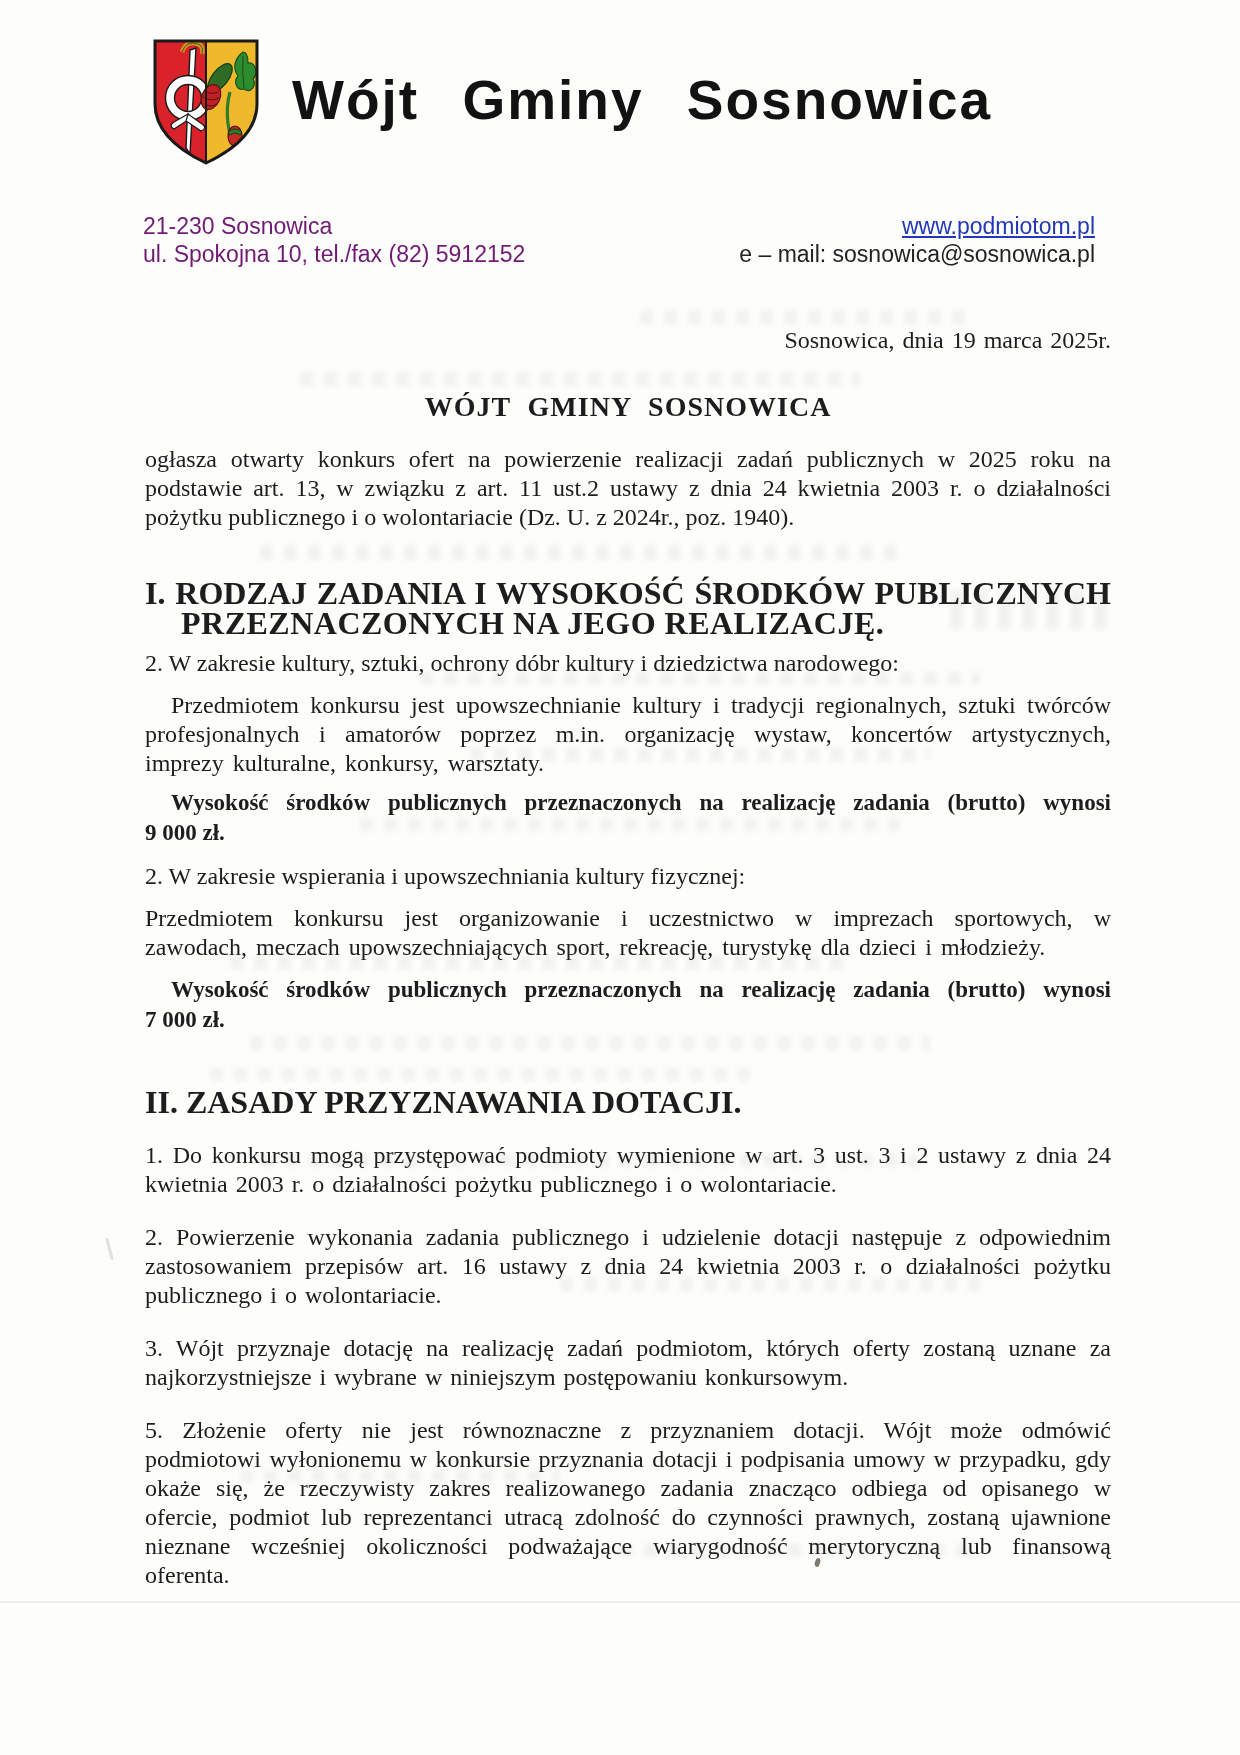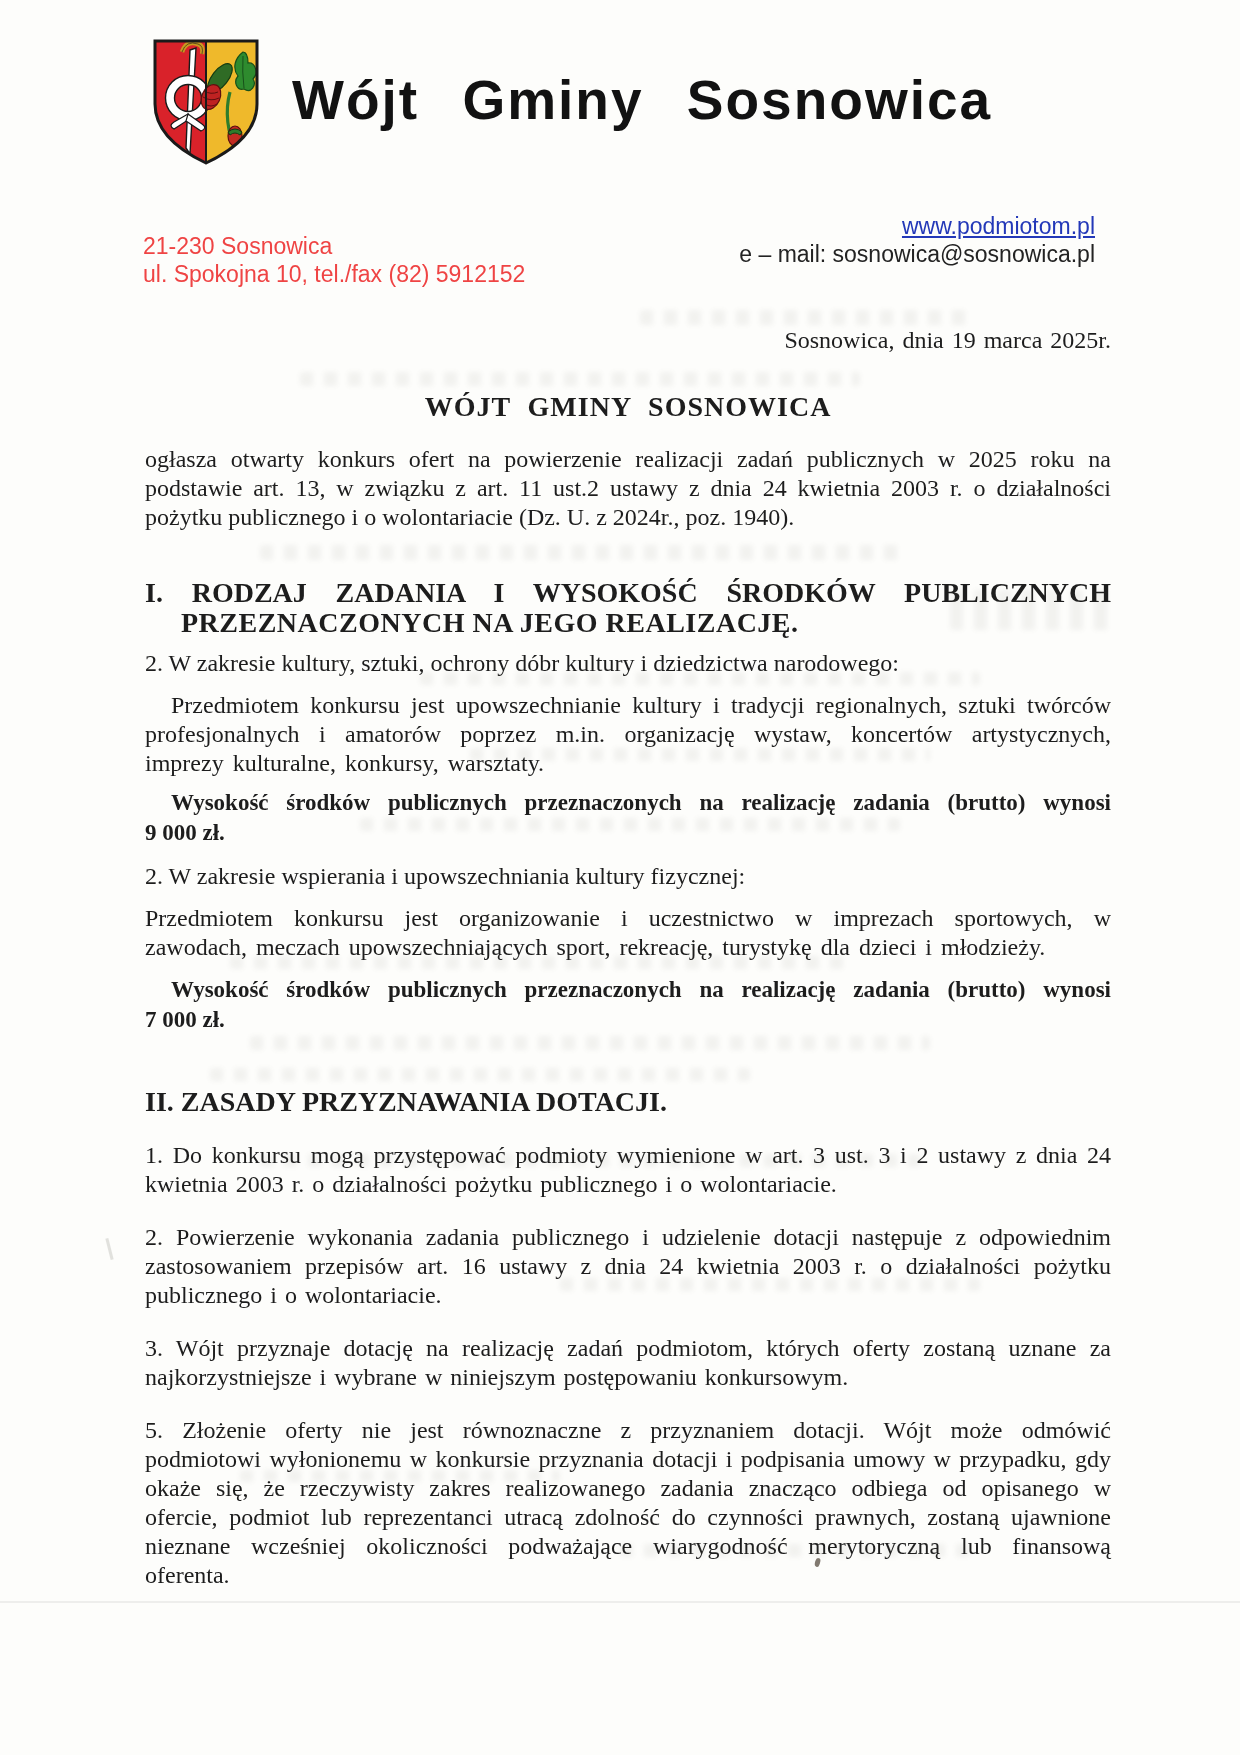--- a/index.html
+++ b/index.html
@@ -16,40 +16,40 @@
   .org-title{
     position:absolute;left:292px;top:68px;width:760px;
     font-family:"Liberation Sans", sans-serif;
     font-weight:bold;font-size:55px;line-height:64px;
     letter-spacing:2px;word-spacing:26px;color:#121212;
     white-space:nowrap;
   }
   .addr-left{
     position:absolute;left:143px;top:212px;
     font-family:"Liberation Sans", sans-serif;
-    font-size:23px;line-height:28px;color:#ef4444;margin-top:20px;
+    font-size:23px;line-height:28px;color:#701a75;
   }
   .addr-right{
     position:absolute;right:145px;top:212px;text-align:right;
     font-family:"Liberation Sans", sans-serif;
     font-size:23px;line-height:28px;color:#232323;
   }
   .weblink{color:#2338b8;text-decoration:underline;}
   
   .doc{
     position:absolute;left:145px;top:326px;width:966px;
     font-size:24px;line-height:29px;text-align:justify;
   }
   .date-line{text-align:right;word-spacing:2px;}
   .doc-title{
     text-align:center;font-weight:bold;font-size:28px;line-height:32px;
     margin-top:36px;word-spacing:9px;letter-spacing:1px;
   }
   .intro{margin-top:22px;}
-  .sec-head{font-weight:bold;font-size:28px;line-height:30px;}
+  .sec-head{font-weight:bold;font-size:32px;line-height:30px;}
   .sec1-head{margin-top:46px;}
   .just-last{text-align:justify;text-align-last:justify;display:block;}
   .sec1-head .line2{display:block;padding-left:36px;letter-spacing:.5px;}
   .task-label{margin-top:11px;}
   .task-desc{margin-top:13px;word-spacing:3px;}
   .indent{text-indent:26px;}
   .amount{margin-top:10px;font-weight:bold;font-size:23px;line-height:30px;}
   .amount .amt-text{display:block;text-indent:26px;text-align:justify;text-align-last:justify;}
   .amount .amt-value{display:block;}
   .sec2-head{margin-top:52px;}

